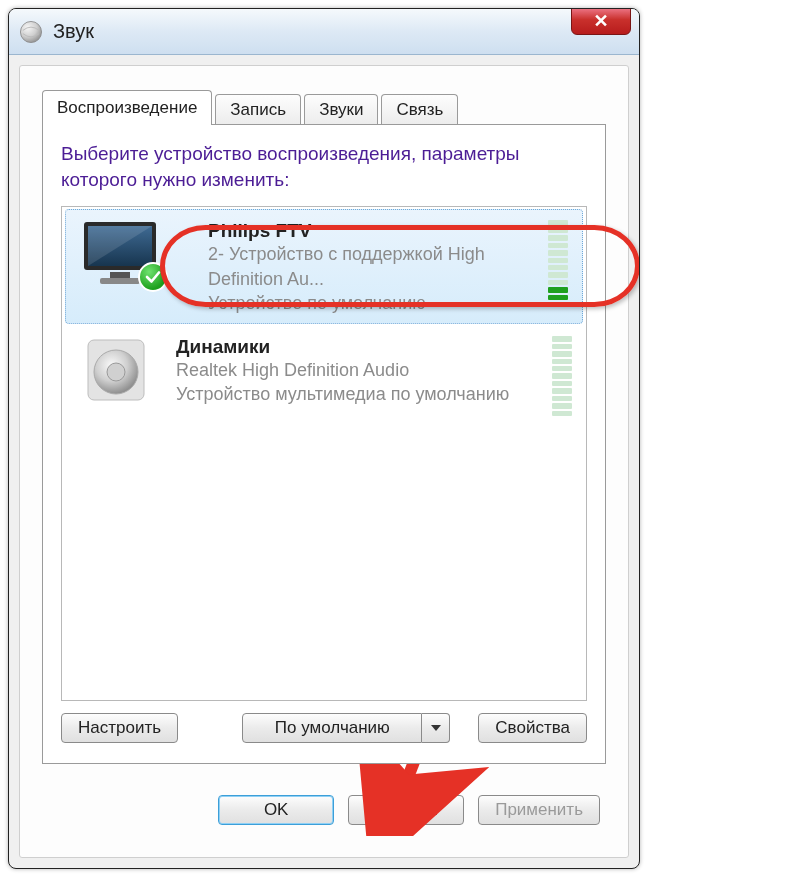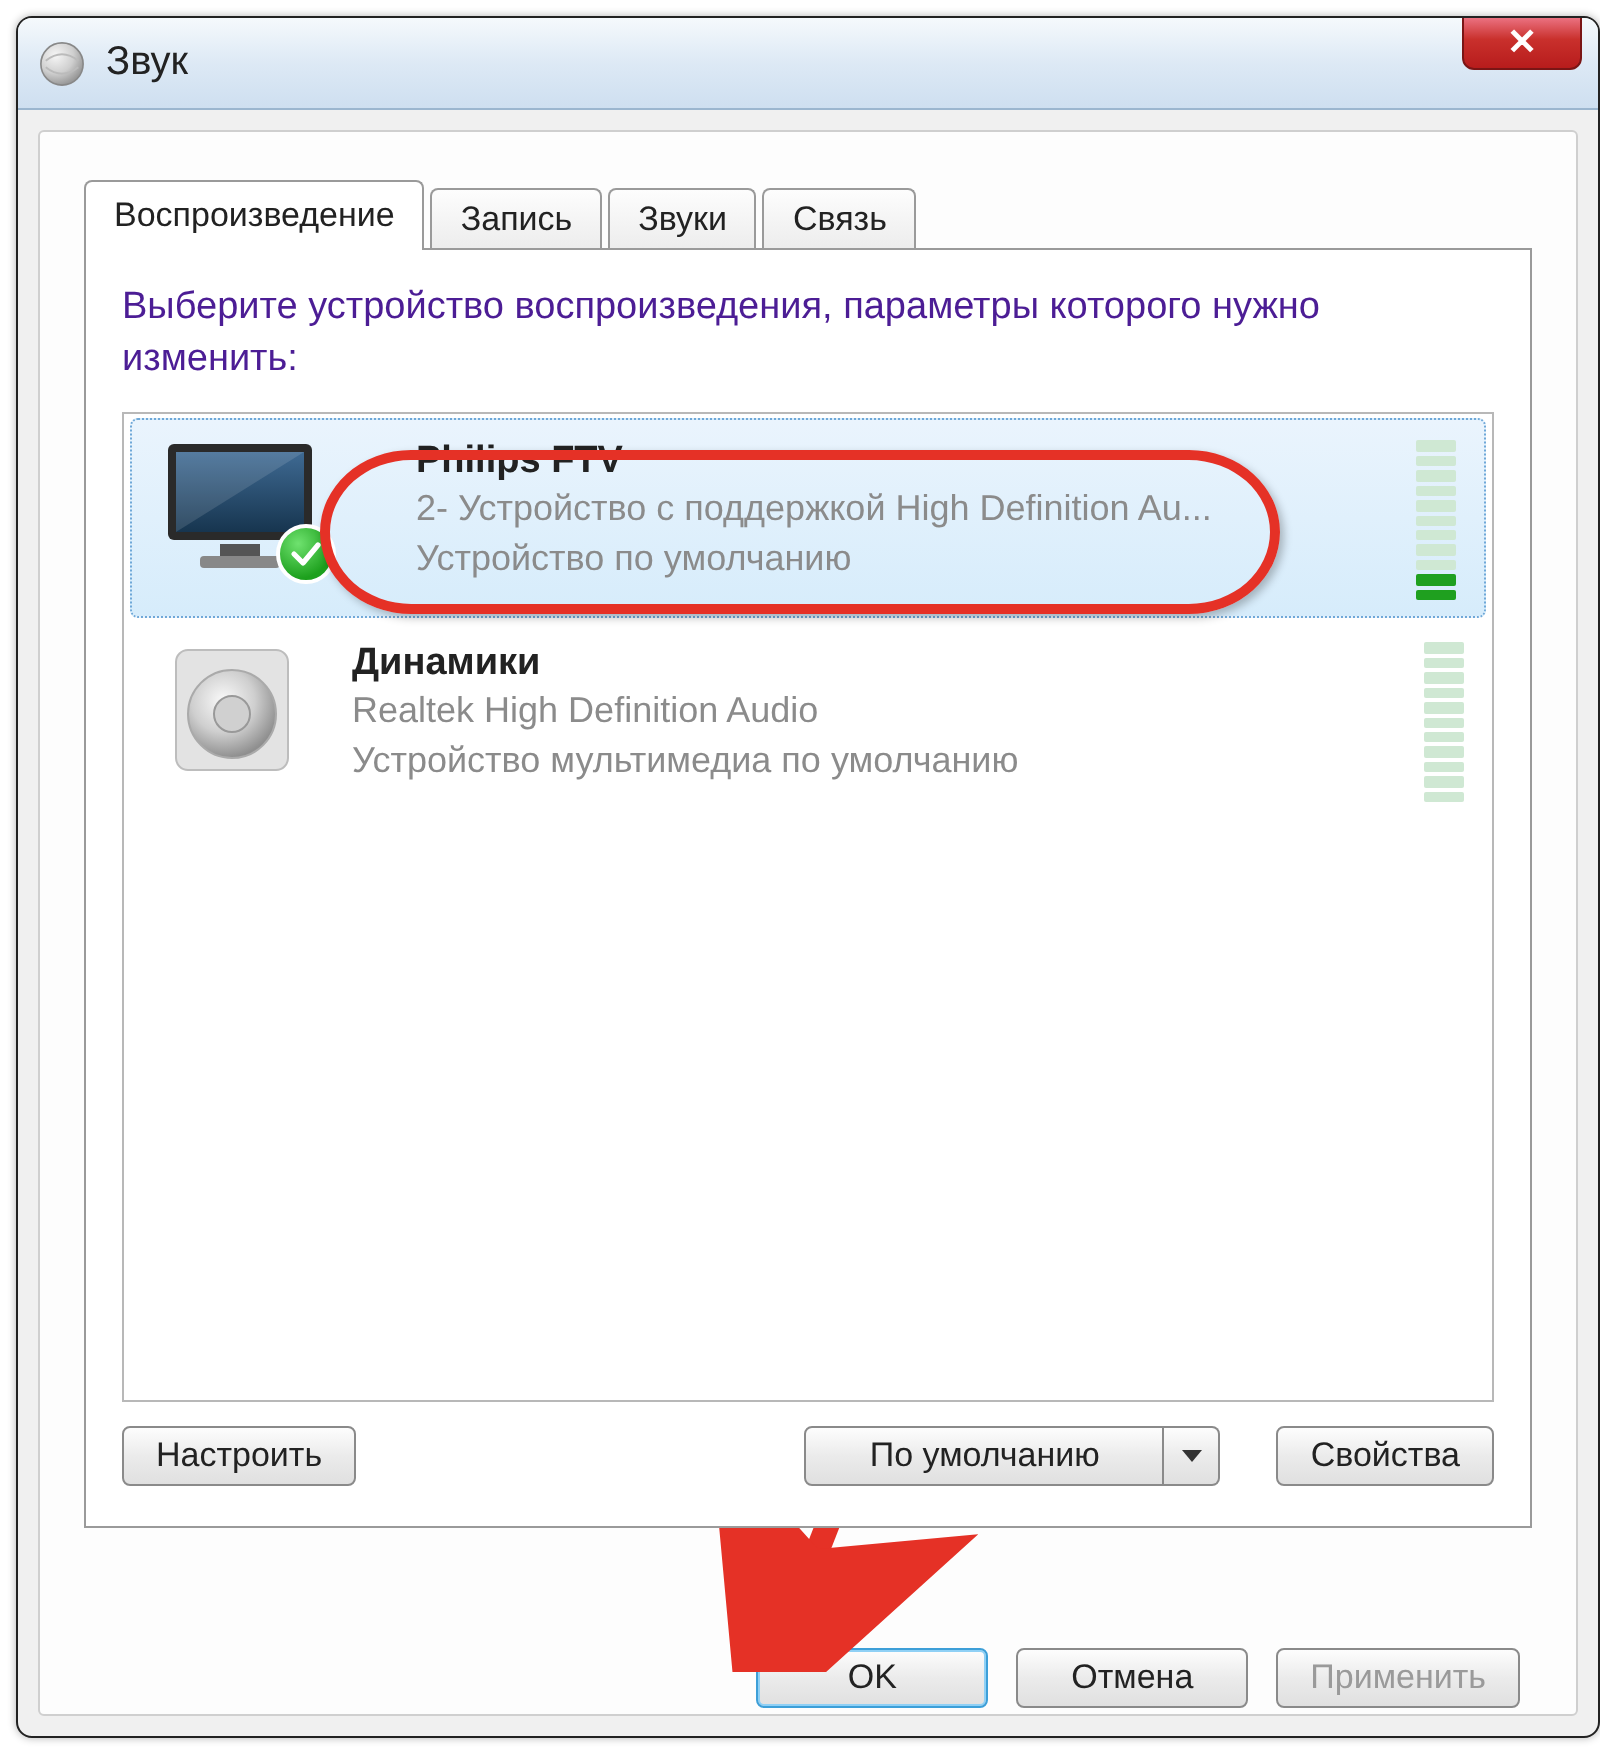--- a/index.html
+++ b/index.html
@@ -5,21 +5,21 @@
   * { box-sizing: border-box; }
   body {
     margin: 0;
     padding: 8px;
     background: #fff;
     font-family: "Segoe UI", Tahoma, Arial, sans-serif;
     font-size: 16px;
     color: #000;
   }
   .window {
-    width: 792px;
+    width: 632px;
     height: 861px;
     border: 1px solid #222;
     border-radius: 8px;
     overflow: hidden;
     background: #f0f0f0;
     position: relative;
     box-shadow: 0 0 4px rgba(0,0,0,0.3);
   }
   
   .titlebar {
@@ -220,21 +220,21 @@
     border-radius: 0 4px 4px 0;
     background: linear-gradient(to bottom, #fdfdfd, #ebebeb 50%, #e0e0e0);
     display:flex; align-items:center; justify-content:center;
     cursor: pointer;
   }
   .drop svg { display:block; }
   
   .dialog-btns {
     position: absolute;
     right: 28px;
-    bottom: 3px;
+    bottom: 32px;
     display: flex;
     gap: 14px;
   }
   .dialog-btns .w7btn { min-width: 116px; }
   
   .arrow-annot {
     position: absolute;
     pointer-events: none;
   }
 </style>

